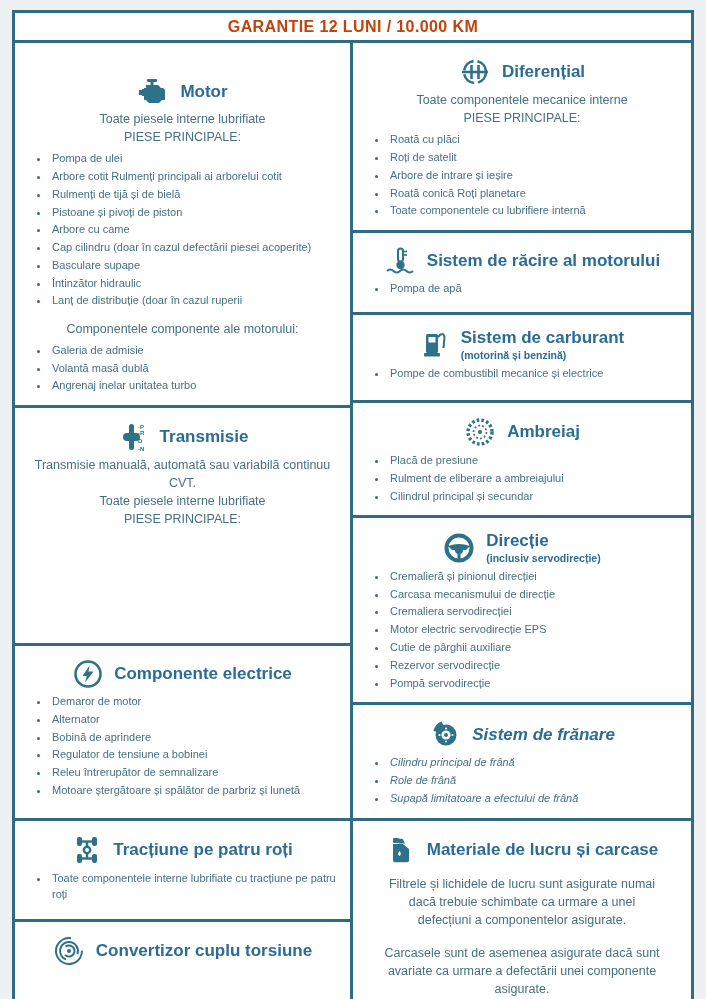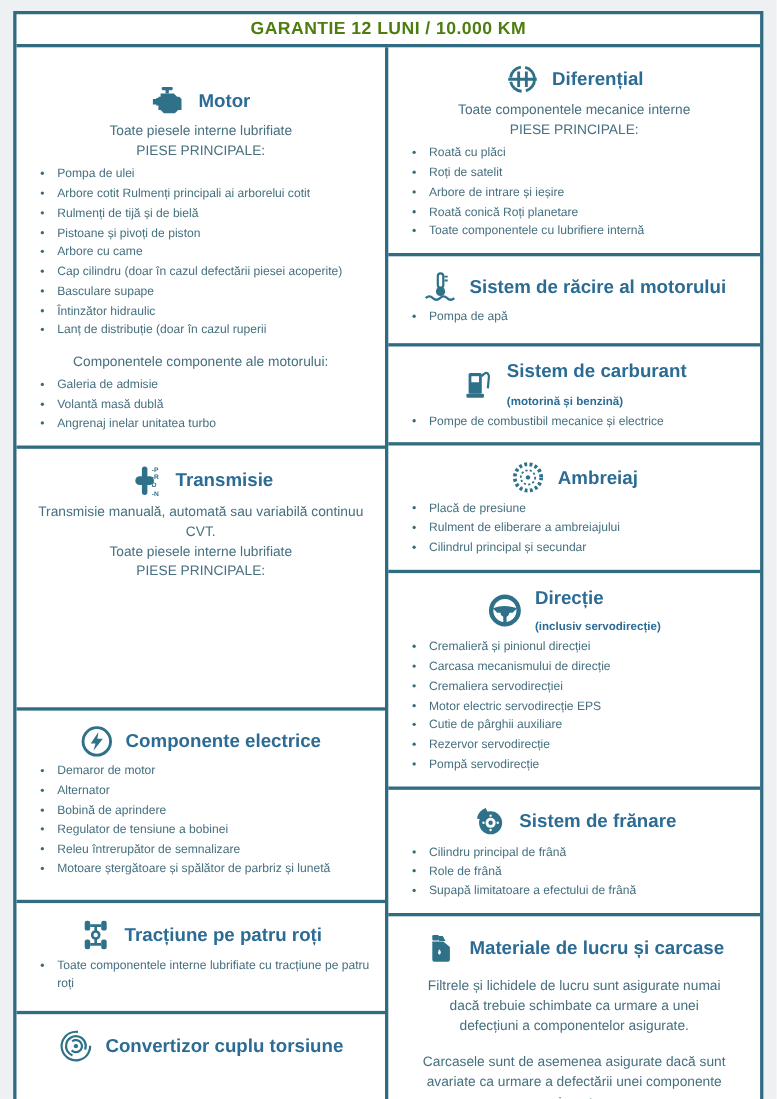--- a/index.html
+++ b/index.html
@@ -15,50 +15,50 @@
     position:absolute; left:12px; top:10px; width:682px; min-height:978px;
     background:#ffffff;
     border:3px solid #2f6c82;
     border-bottom-width:6px;
     display:flex; flex-direction:column;
   }
   .hdr {
     border-bottom:3px solid #2f6c82;
     text-align:center; font-weight:bold;
     font-size:16px; letter-spacing:.4px;
-    color:#4d7c0f; padding:5px 0 4px;
+    color:#c2410c; padding:5px 0 4px;
   }
   .columns { display:flex; flex:1; align-items:stretch; }
   .col { width:50%; display:flex; flex-direction:column; }
   .col-left { border-right:3px solid #2f6c82; }
   .sec { border-bottom:3px solid #2f6c82; padding:6px 8px 10px; }
   .sec:last-child { border-bottom:none; flex:1; }
   .sec-head { display:flex; align-items:center; justify-content:center; gap:11px; margin:7px 0 3px; }
   .sec-head .ic { flex:0 0 auto; }
   .ic svg { display:block; }
   .ttl { margin:0; font-size:17px; font-weight:bold; color:#2b6b94; line-height:1.15; }
-  .subttl { font-size:10.5px; font-weight:bold; color:#2b6b94; margin-top:11px; }
+  .subttl { font-size:10.5px; font-weight:bold; color:#2b6b94; margin-top:1px; }
   .intro { text-align:center; font-size:12.5px; line-height:1.45; }
   .intro .gap-top { margin-top:11px; }
   ul.bullets { margin:4px 0 0 0; padding:0 4px 0 27px; font-size:11px; line-height:1.48; }
   ul.bullets li { margin:1.5px 0; padding-left:2px; }
   ul.bullets li::marker { color:#3a697a; }
   .paras { text-align:center; font-size:12.5px; line-height:1.45; padding:6px 10px 0; }
   .paras p { margin:0 12px 15px; }
   
   .h-motor       { min-height:322px;margin-top:21px; }
   .h-transmisie  { min-height:238px; }
   .h-electrice   { min-height:175px; }
   .h-tractiune   { min-height:101px; }
   .h-diferential { min-height:185px; }
   .h-racire      { min-height:82px; }
   .h-carburant   { min-height:88px; }
   .h-ambreiaj    { min-height:103px; }
   .h-directie    { min-height:182px; }
-  .h-franare     { min-height:104px; }
+  .h-franare     { min-height:104px;font-style:italic; }
 </style>
 </head>
 <body>
 
 <div class="board">
   <div class="hdr">GARANTIE 12 LUNI / 10.000 KM</div>
 
   <div class="columns">
 
     <div class="col col-left">

